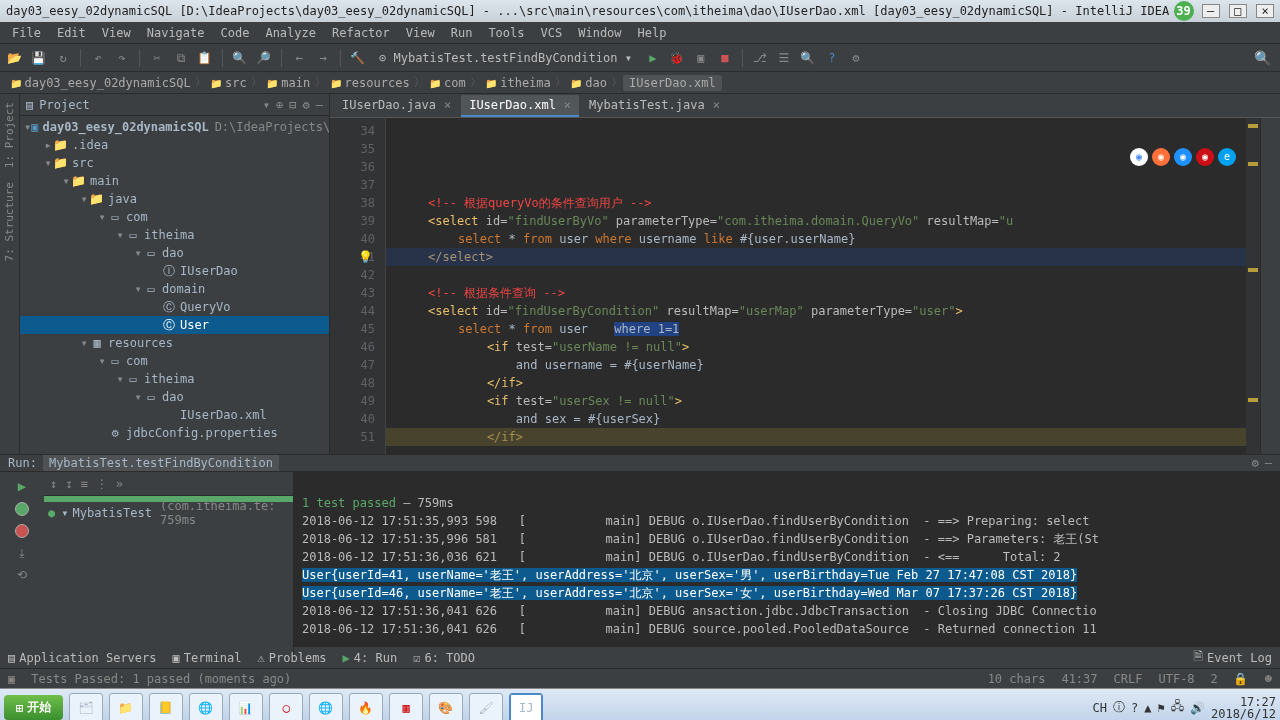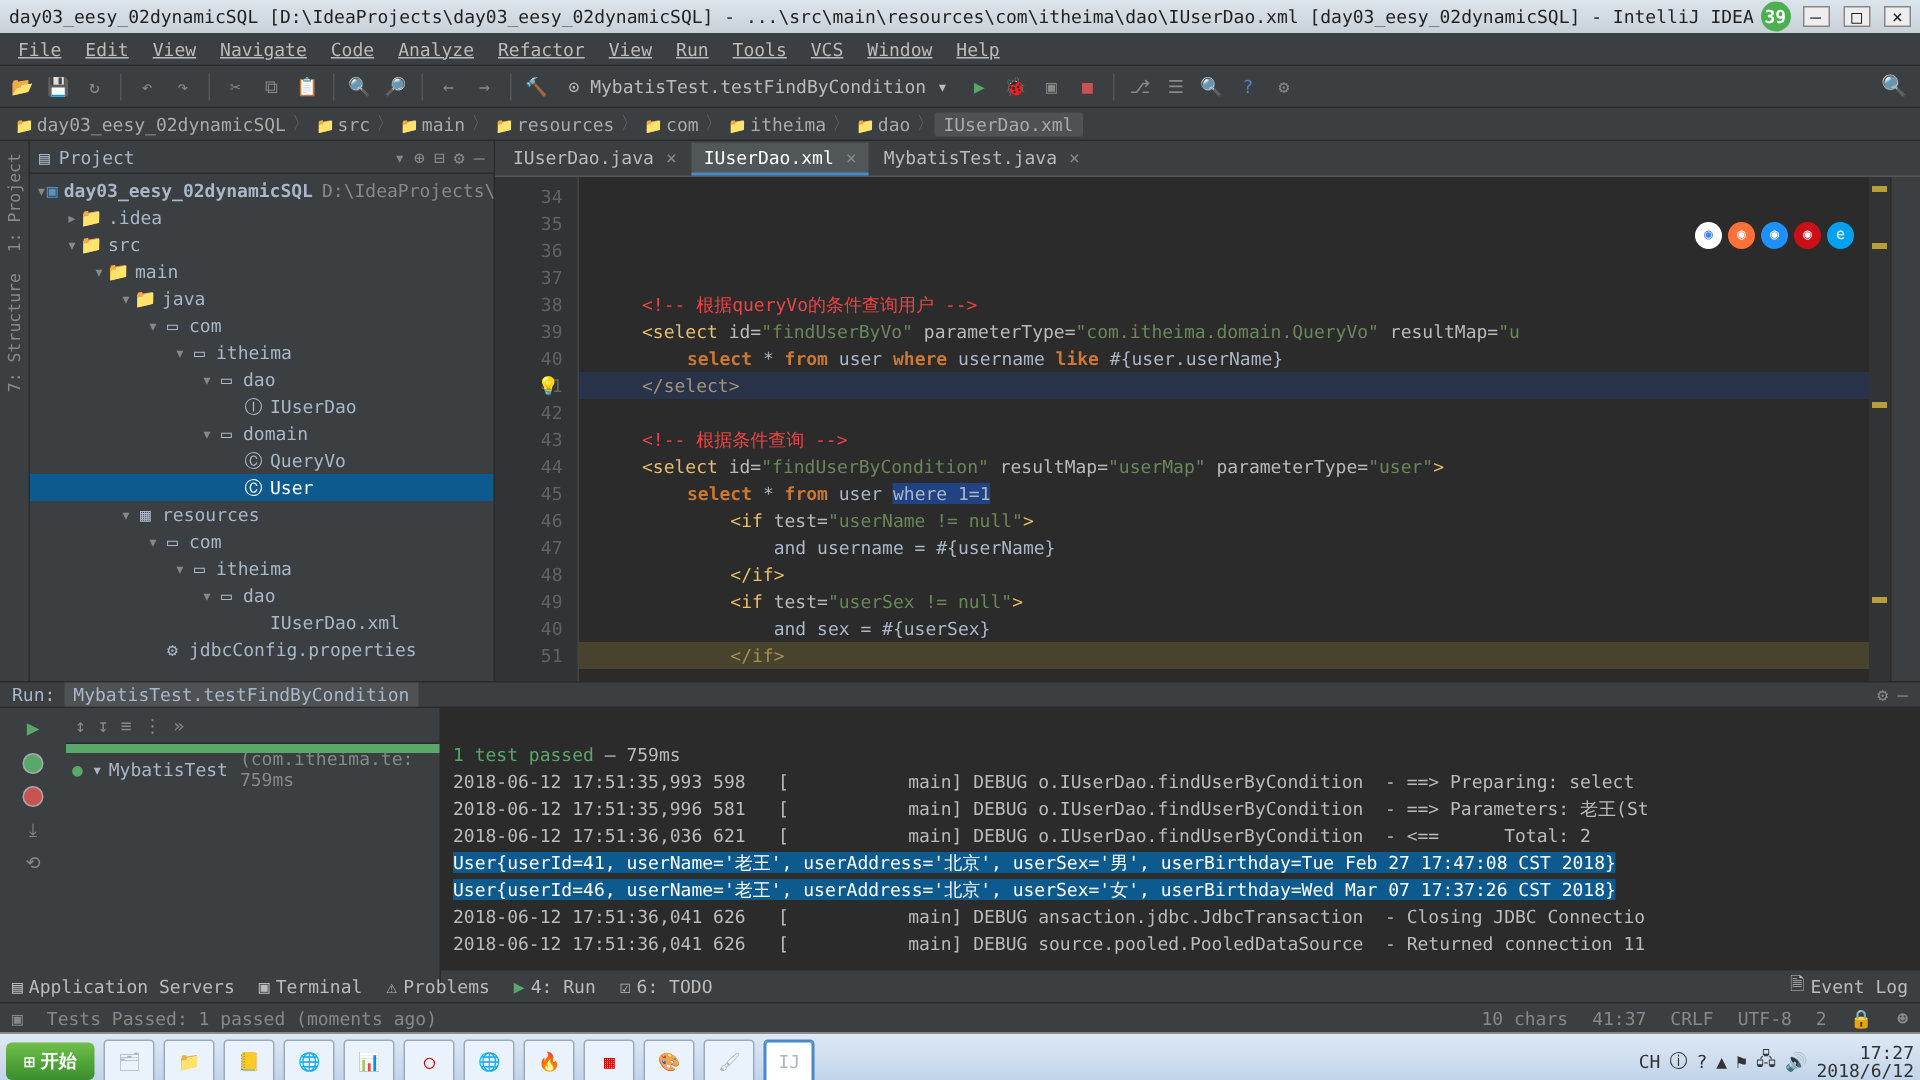--- a/index.html
+++ b/index.html
@@ -6,21 +6,21 @@
 body { width:1280px; height:720px; background:#3c3f41; color:#a9b7c6; overflow:hidden; position:relative; }
 
 
 .titlebar { height:22px; background:linear-gradient(#dce4ec,#c8d0d8); display:flex; align-items:center; padding:0 6px; color:#222; }
 .titlebar .title { flex:1; white-space:nowrap; overflow:hidden; }
 .tb-badge { width:20px;height:20px;border-radius:10px;background:#4caf50;color:#fff;display:flex;align-items:center;justify-content:center;font-weight:bold;margin-right:6px; }
 .tb-btns span { display:inline-block;width:18px;height:14px;border:1px solid #888;margin-left:2px;text-align:center;line-height:12px;background:#eee; }
 
 
 .menubar { height:22px; background:#3c3f41; display:flex; align-items:center; border-bottom:1px solid #2b2b2b; padding:0 4px; }
-.menubar span { padding:0 8px; text-decoration:underline; color:#bbb; cursor:pointer; }
+.menubar span { padding:0 8px; color:#bbb; cursor:pointer; }
 
 
 .toolbar { height:28px; background:#3c3f41; border-bottom:1px solid #2b2b2b; display:flex; align-items:center; padding:0 6px; gap:6px; position:relative;}
 .tbicon { width:18px;height:18px;display:inline-flex;align-items:center;justify-content:center;color:#888;border-radius:2px; }
 .tbsep { width:1px;height:18px;background:#555;margin:0 2px; }
 .runconfig { color:#bbb; padding:0 6px; }
 .play { color:#59a869; }
 .bug { color:#e8a159; }
 .stopred{ color:#c75450; }
 .magnify{ position:absolute; right:8px; color:#888; font-size:14px;}
@@ -65,22 +65,22 @@
 .bulb { position:absolute; left:-28px; top:calc(4px + 7*18px); color:#f0a732; }
 .crumbs-editor { height:18px; border-top:1px solid #444; padding:0 20px; color:#888; font-size:11px; display:flex; align-items:center; }
 .rt-side { width:20px; background:#3c3f41; border-left:1px solid #2b2b2b; }
 
 .browser-icons { position:absolute; top:30px; right:24px; display:flex; gap:4px; }
 .browser-icons span { width:18px;height:18px;border-radius:9px;display:flex;align-items:center;justify-content:center;font-size:10px; }
 .bi-c{background:#fff;color:#4285f4;} .bi-f{background:#ff7139;color:#fff;} .bi-s{background:#1e90ff;color:#fff;} .bi-o{background:#cc0f16;color:#fff;} .bi-e{background:#00a1f1;color:#fff;}
 
 
 .c-cmt{color:#ef4444;} .c-tag{color:#e8bf6a;} .c-attr{color:#bababa;} .c-str{color:#6a8759;}
-.sel-range { background:#214283; }
-.c-kw2{color:#cc7832;font-weight:bold;text-align:center;}
+.sel-range { background:#214283;margin-left:19px; }
+.c-kw2{color:#cc7832;font-weight:normal;text-align:center;}
 
 
 .runwin { height:192px; display:flex; flex-direction:column; border-top:1px solid #2b2b2b; background:#2b2b2b; }
 .run-head { height:20px; background:#3c3f41; display:flex; align-items:center; padding:0 8px; gap:6px; border-bottom:1px solid #2b2b2b; }
 .run-head .icon{color:#888;}
 .run-body { flex:1; display:flex; }
 .run-left { width:44px; background:#3c3f41; display:flex; flex-direction:column; align-items:center; padding:6px 0; gap:8px; }
 .rl-play { color:#59a869; font-size:14px; }
 .rl-rec { width:14px;height:14px;border:1px solid #aaa;border-radius:7px; background:#3c3f41;}
 .run-mid { width:250px; background:#3c3f41; border-right:1px solid #2b2b2b; display:flex; flex-direction:column; }

